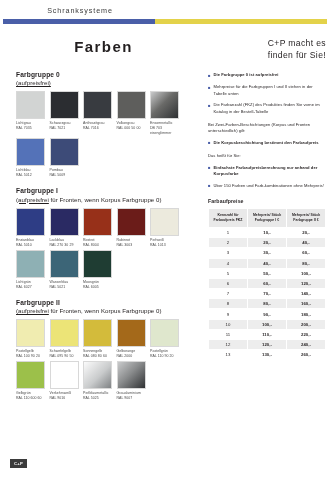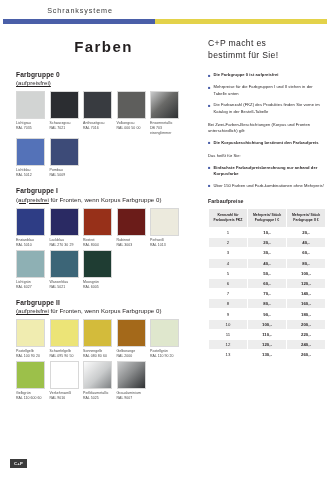--- a/index.html
+++ b/index.html
@@ -121,20 +121,21 @@
     word-break: break-word;
   }
 
   
   .rc-title {
     font-size: 8.6px;
     line-height: 1.35;
     color: #231f20;
     letter-spacing: 0.35px;
     margin-bottom: 11px;
+    text-align: right;
   }
 
   .bullets { margin-bottom: 6px; }
 
   .bullet {
     display: flex;
     gap: 3px;
     margin-bottom: 5px;
   }
   .bullet-mark {
@@ -377,21 +378,21 @@
               <div class="swatch-code">RAL 9007</div>
             </div>
           </div>
         </div>
       </div>
   </div>
 
   <div class="right-col">
     <div class="rc-title">
       <span>C+P macht es</span><br>
-      <span>bestimmt für Sie!</span>
+      <span>finden für Sie!</span>
     </div>
 
     <div class="bullets" id="bullets-top">
         <div class="bullet">
           <span class="bullet-mark">■</span>
           <span class="bullet-text bold">Die Farbgruppe 0 ist aufpreisfrei</span>
         </div>
         <div class="bullet">
           <span class="bullet-mark">■</span>
           <span class="bullet-text">Mehrpreise für die Farbgruppen I und II stehen in der Tabelle unten</span>

